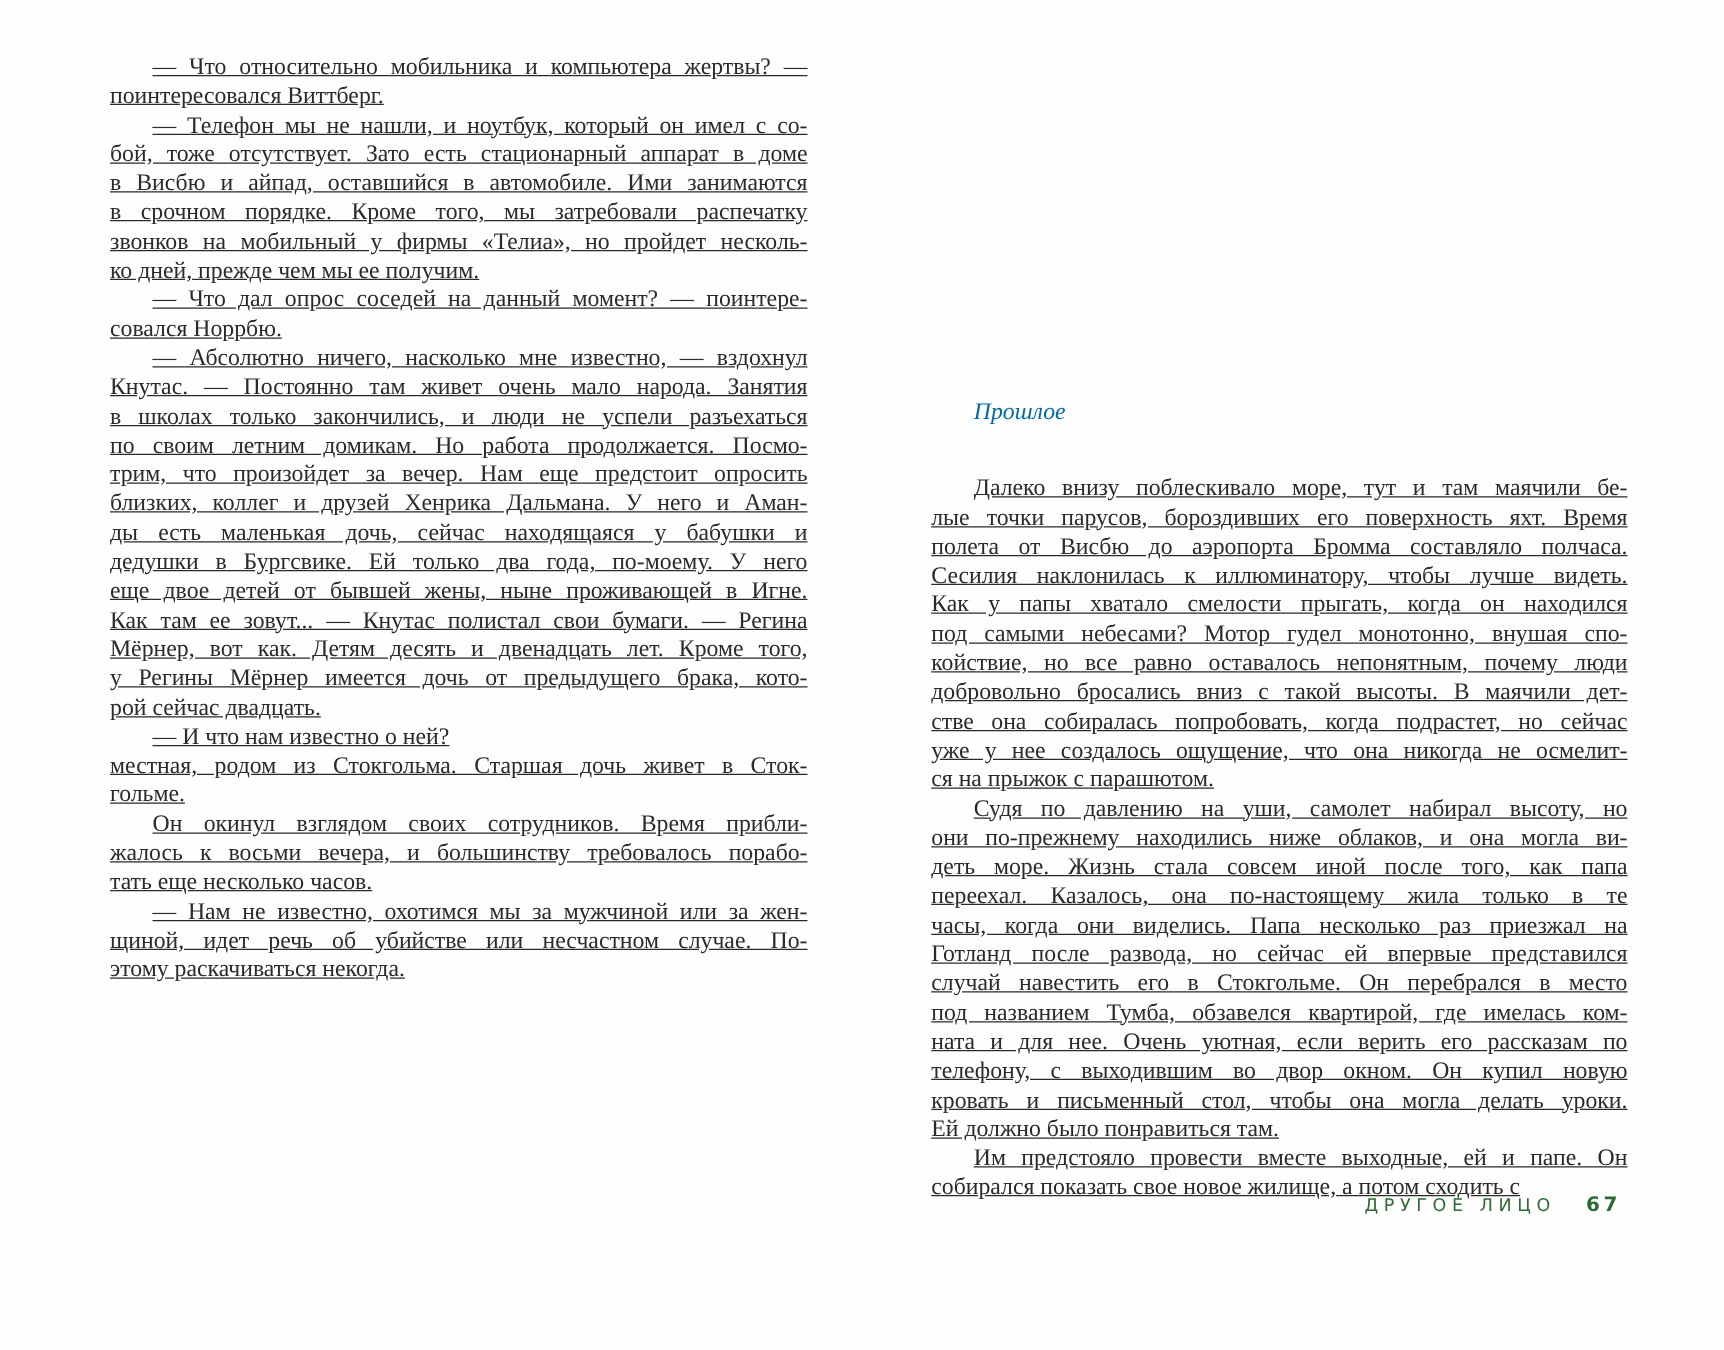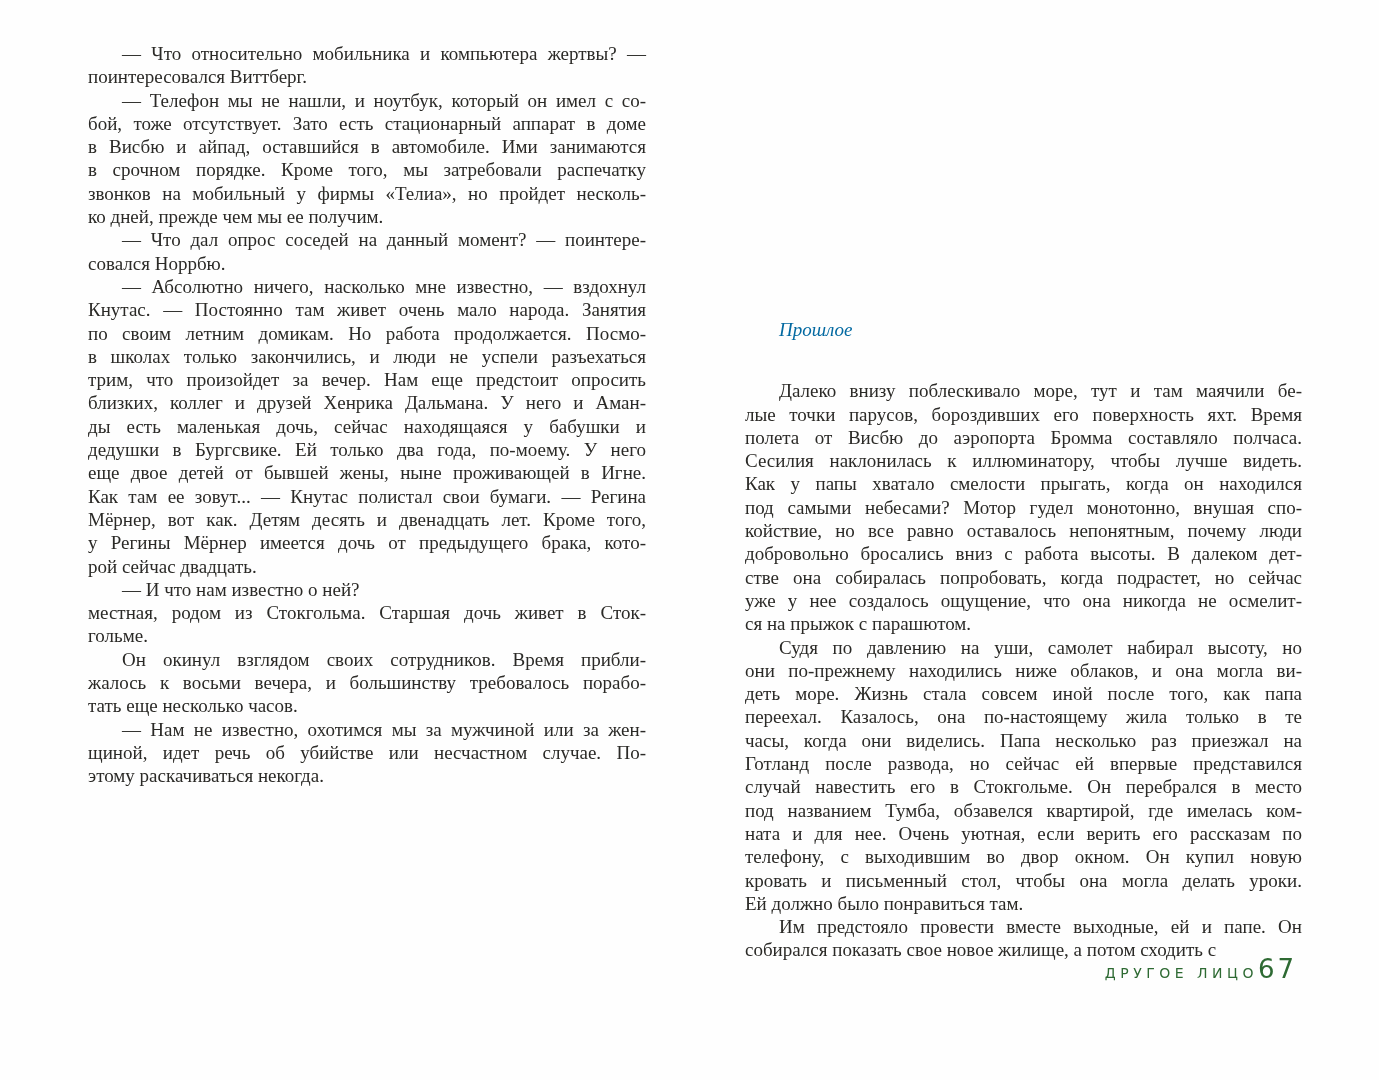--- a/index.html
+++ b/index.html
@@ -27,20 +27,21 @@
   #right-column {
     left: 745px;
     top: 318px;
     width: 557px;
   }
   .line {
     line-height: 23.3px;
     text-align: justify;
     text-align-last: justify;
     white-space: normal;
+    text-decoration: underline;
   }
   .line.first {
     text-indent: 34px;
   }
   .line.last {
     text-align: left;
     text-align-last: left;
   }
   .section-heading {
     font-style: italic;
@@ -48,32 +49,33 @@
     text-indent: 34px;
     margin-bottom: 38px;
     color: #0369a1;
   }
   .page-footer {
     position: absolute;
     top: 954px;
     right: 82px;
     display: flex;
     align-items: baseline;
+    gap: 24px;
   }
   .running-title {
     font-family: "DejaVu Sans", "Liberation Sans", sans-serif;
     font-size: 14px;
     letter-spacing: 4.5px;
     font-weight: 500;
     color: #2e6a33;
   }
   .page-number {
     font-family: "DejaVu Sans", "Liberation Sans", sans-serif;
-    font-size: 26px;
-    font-weight: normal;
+    font-size: 16px;
+    font-weight: bold;
     letter-spacing: 3px;
     color: #2e6a33;
   }
 </style>
 </head>
 <body>
 
 <div class="page-column" id="left-column">
     <div>
       <div class="line first">— Что относительно мобильника и компьютера жертвы? —</div>
@@ -87,22 +89,22 @@
       <div class="line">звонков на мобильный у фирмы «Телиа», но пройдет несколь-</div>
       <div class="line last">ко дней, прежде чем мы ее получим.</div>
     </div>
     <div>
       <div class="line first">— Что дал опрос соседей на данный момент? — поинтере-</div>
       <div class="line last">совался Норрбю.</div>
     </div>
     <div>
       <div class="line first">— Абсолютно ничего, насколько мне известно, — вздохнул</div>
       <div class="line">Кнутас. — Постоянно там живет очень мало народа. Занятия</div>
+      <div class="line">в школах только закончились, и люди не успели разъехаться</div>
       <div class="line">по своим летним домикам. Но работа продолжается. Посмо-</div>
-      <div class="line">в школах только закончились, и люди не успели разъехаться</div>
       <div class="line">трим, что произойдет за вечер. Нам еще предстоит опросить</div>
       <div class="line">близких, коллег и друзей Хенрика Дальмана. У него и Аман-</div>
       <div class="line">ды есть маленькая дочь, сейчас находящаяся у бабушки и</div>
       <div class="line">дедушки в Бургсвике. Ей только два года, по-моему. У него</div>
       <div class="line">еще двое детей от бывшей жены, ныне проживающей в Игне.</div>
       <div class="line">Как там ее зовут... — Кнутас полистал свои бумаги. — Регина</div>
       <div class="line">Мёрнер, вот как. Детям десять и двенадцать лет. Кроме того,</div>
       <div class="line">у Регины Мёрнер имеется дочь от предыдущего брака, кото-</div>
       <div class="line last">рой сейчас двадцать.</div>
     </div>
@@ -129,21 +131,21 @@
   <div class="section-heading">Прошлое</div>
   <div id="right-paragraphs">
       <div>
         <div class="line first">Далеко внизу поблескивало море, тут и там маячили бе-</div>
         <div class="line">лые точки парусов, бороздивших его поверхность яхт. Время</div>
         <div class="line">полета от Висбю до аэропорта Бромма составляло полчаса.</div>
         <div class="line">Сесилия наклонилась к иллюминатору, чтобы лучше видеть.</div>
         <div class="line">Как у папы хватало смелости прыгать, когда он находился</div>
         <div class="line">под самыми небесами? Мотор гудел монотонно, внушая спо-</div>
         <div class="line">койствие, но все равно оставалось непонятным, почему люди</div>
-        <div class="line">добровольно бросались вниз с работа высоты. В далеком дет-</div>
+        <div class="line">добровольно бросались вниз с такой высоты. В маячили дет-</div>
         <div class="line">стве она собиралась попробовать, когда подрастет, но сейчас</div>
         <div class="line">уже у нее создалось ощущение, что она никогда не осмелит-</div>
         <div class="line last">ся на прыжок с парашютом.</div>
       </div>
       <div>
         <div class="line first">Судя по давлению на уши, самолет набирал высоту, но</div>
         <div class="line">они по-прежнему находились ниже облаков, и она могла ви-</div>
         <div class="line">деть море. Жизнь стала совсем иной после того, как папа</div>
         <div class="line">переехал. Казалось, она по-настоящему жила только в те</div>
         <div class="line">часы, когда они виделись. Папа несколько раз приезжал на</div>

